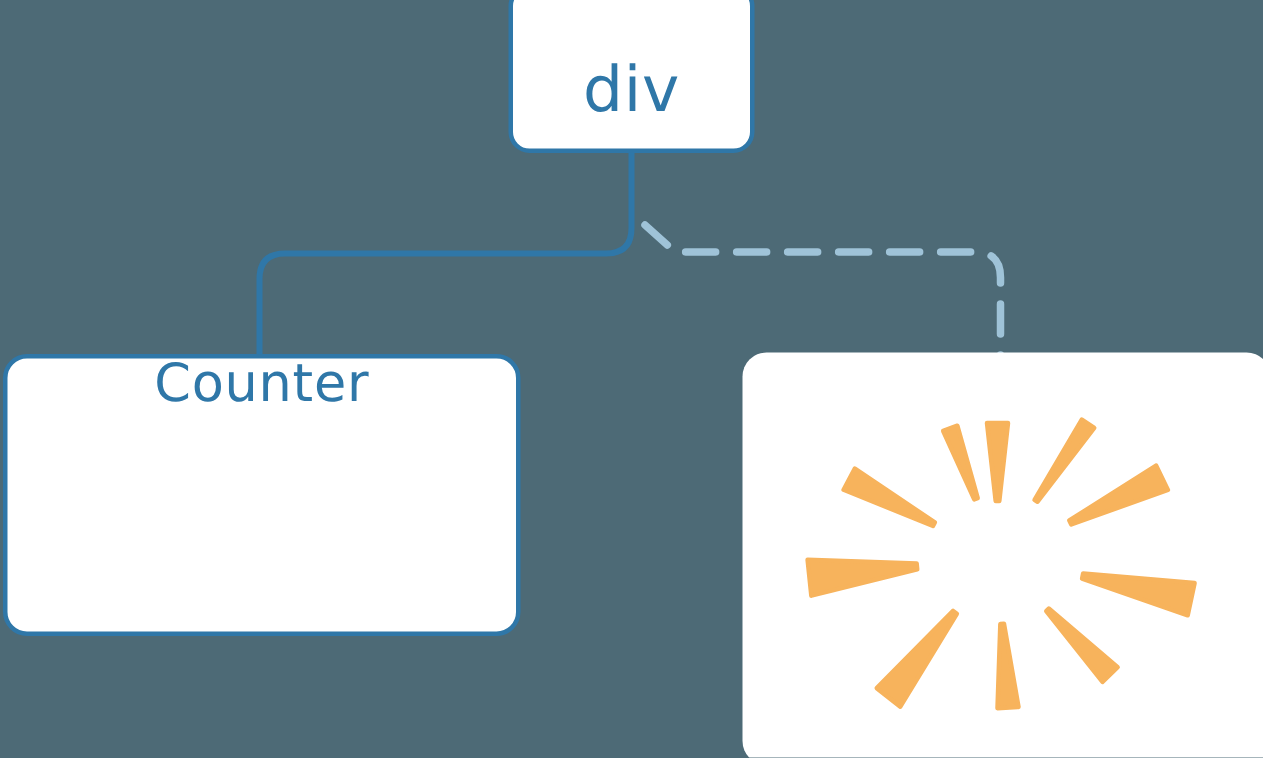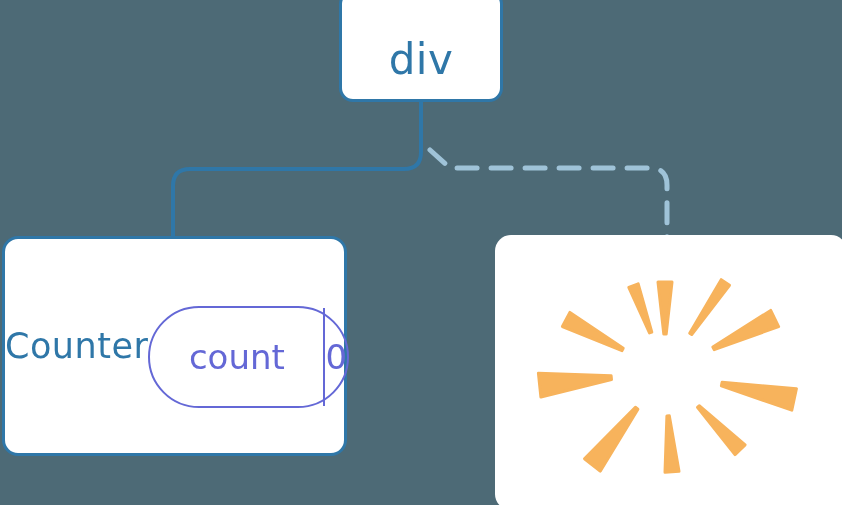--- a/index.html
+++ b/index.html
@@ -60,24 +60,24 @@
     line-height: 1;
     letter-spacing: 0.5px;
     font-weight: 400;
   }
 
   
   #node-counter {
     left: 2px;
     top: 236px;
     width: 345px;
-    height: 220px;
+    height: 188px;
     border-radius: 16px;
     display: flex;
-    flex-direction: row;
+    flex-direction: column;
     align-items: center;
   }
   #node-counter .node-title {
     font-size: 35px;
   }
 
   
   .pill {
     position: relative;
     margin-top: 22px;
@@ -146,28 +146,20 @@
              L 667 237" fill="none" stroke="#9fc3d8" stroke-width="5" stroke-linecap="round" stroke-dasharray="20 14"></path>
   </svg>
 
   <div class="node bordered" id="node-div">
     <span class="node-title">div</span>
   </div>
 
   <div class="node bordered" id="node-counter">
     <span class="node-title">Counter</span>
 
-    <div class="pill">
-      <div class="pill-key">
-        <span class="pill-text">count</span>
-      </div>
-      <div class="pill-val">
-        <span class="pill-text">0</span>
-      </div>
-    </div>
   </div>
 
   <div class="node" id="node-burst">
     <svg class="burst-svg" viewBox="0 0 352 275" xmlns="http://www.w3.org/2000/svg">
       <g id="burst-rays">
           <path d="M 177.0 47.0 L 163.0 47.0 L 168.8 99.0 L 171.2 99.0 Z" fill="#f7b35c" stroke="#f7b35c" stroke-width="3" stroke-linejoin="round"></path>
           <path d="M 234.5 50.3 L 226.2 44.7 L 194.7 98.2 L 196.7 99.5 Z" fill="#f7b35c" stroke="#f7b35c" stroke-width="3" stroke-linejoin="round"></path>
           <path d="M 283.6 91.6 L 275.7 75.4 L 217.9 112.0 L 219.2 114.6 Z" fill="#f7b35c" stroke="#f7b35c" stroke-width="3" stroke-linejoin="round"></path>
           <path d="M 296.8 175.2 L 301.4 153.7 L 227.1 147.3 L 226.4 150.8 Z" fill="#f7b35c" stroke="#f7b35c" stroke-width="3" stroke-linejoin="round"></path>
           <path d="M 240.0 219.6 L 250.1 209.8 L 204.2 170.7 L 202.5 172.4 Z" fill="#f7b35c" stroke="#f7b35c" stroke-width="3" stroke-linejoin="round"></path>

